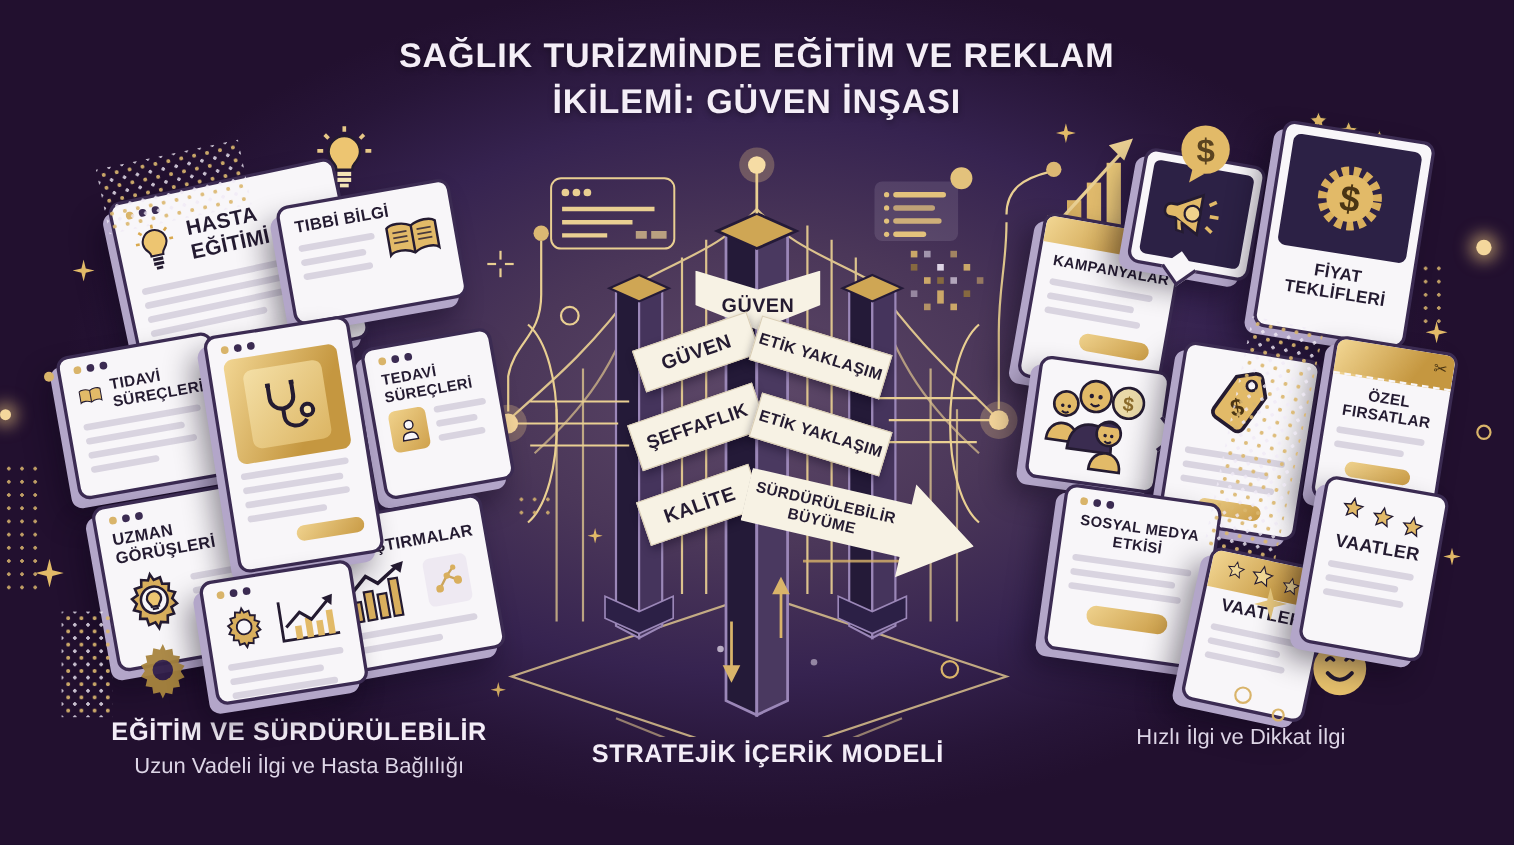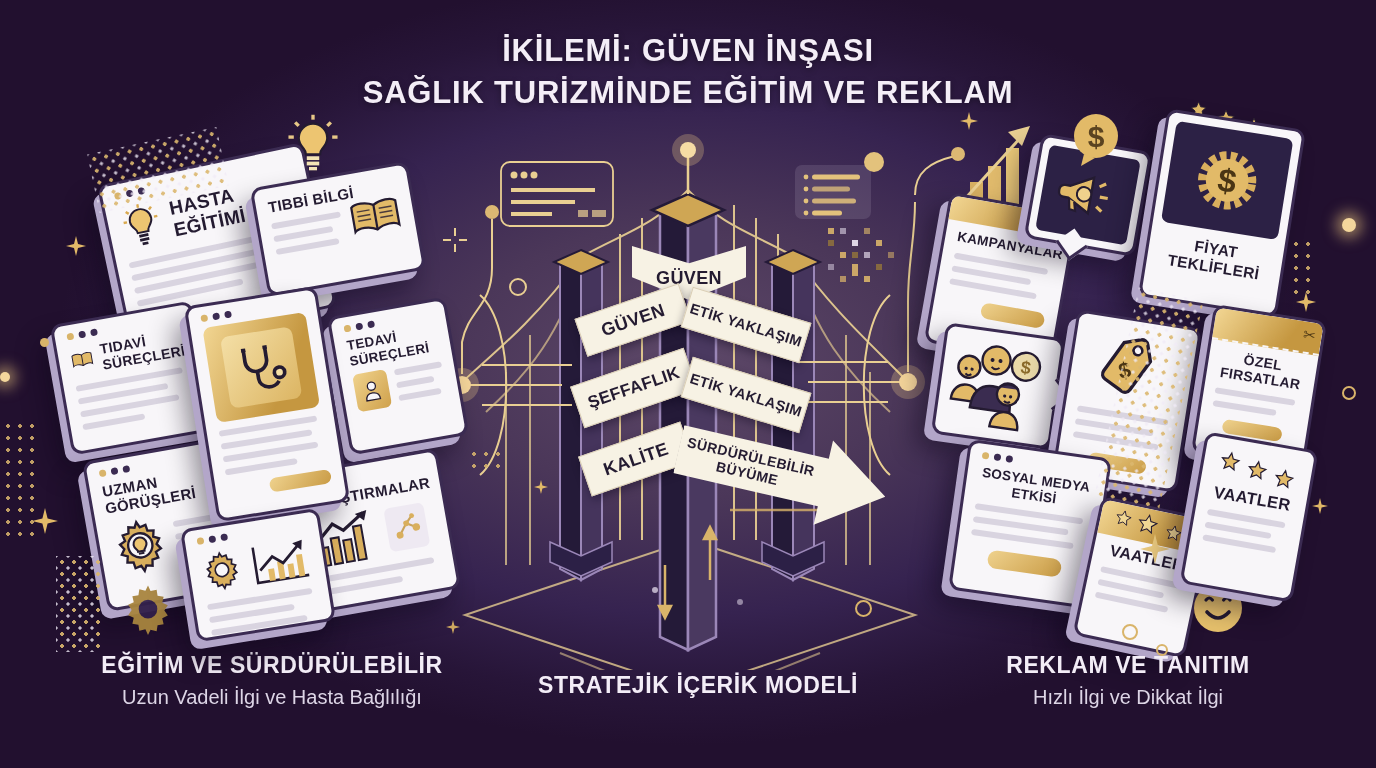--- a/index.html
+++ b/index.html
@@ -49,22 +49,22 @@
   .ring{position:absolute;border:2px solid #d9b46a;border-radius:50%;}
   .sparkle{position:absolute;}
   .bubble-tail{position:absolute;width:20px;height:20px;background:#f8f6f9;border-right:3px solid #3b2b52;border-bottom:3px solid #3b2b52;}
 </style>
 </head>
 <body>
 
 <div class="stage">
 
   <div style="position:absolute;top:30px;left:0;right:0;text-align:center;color:#f4eef7;font-weight:800;font-size:31px;letter-spacing:.8px;line-height:42px;text-shadow:0 2px 6px rgba(0,0,0,.35);">
+    <div>SAĞLIK TURİZMİNDE EĞİTİM VE REKLAM</div>
     <div>İKİLEMİ: GÜVEN İNŞASI</div>
-    <div>SAĞLIK TURİZMİNDE EĞİTİM VE REKLAM</div>
   </div>
 
   <svg style="position:absolute;left:410px;top:110px;" width="630" height="560" viewBox="0 0 630 560">
     <g stroke="#e9cf92" stroke-width="2" fill="none" opacity=".92">
 
       <path d="M210 124V430M232 108V430M254 95V430M324 95V430M346 108V430M368 124V430"></path>
       <path d="M120 225V455M96 262V455M436 225V455M460 262V455" opacity=".8"></path>
 
       <path d="M278 80C244 116 212 124 171 147"></path>
       <path d="M171 147C132 202 95 234 52 272"></path>
@@ -615,21 +615,20 @@
   </svg>
 
   <div class="caption" style="left:62px;top:652px;">
     <h2>EĞİTİM VE SÜRDÜRÜLEBİLİR</h2>
     <p>Uzun Vadeli İlgi ve Hasta Bağlılığı</p>
   </div>
   <div class="caption" style="left:488px;top:672px;">
     <h2>STRATEJİK İÇERİK MODELİ</h2>
   </div>
   <div class="caption" style="left:918px;top:652px;">
-    <h2>REKLAM VE TANITIM</h2>
     <p>Hızlı İlgi ve Dikkat İlgi</p>
   </div>
 
   <div class="dots mix" style="left:92px;top:140px;width:132px;height:60px;transform:rotate(-12deg);"></div>
   <div class="dots" style="left:2px;top:420px;width:36px;height:118px;"></div>
   <div class="dots mix" style="left:56px;top:556px;width:46px;height:96px;"></div>
   <div class="dots mix" style="left:1116px;top:292px;width:66px;height:212px;transform:rotate(12deg);"></div>
   <div class="dots" style="left:1290px;top:238px;width:28px;height:58px;"></div>
   <div class="dots" style="left:468px;top:448px;width:40px;height:22px;"></div>
 

